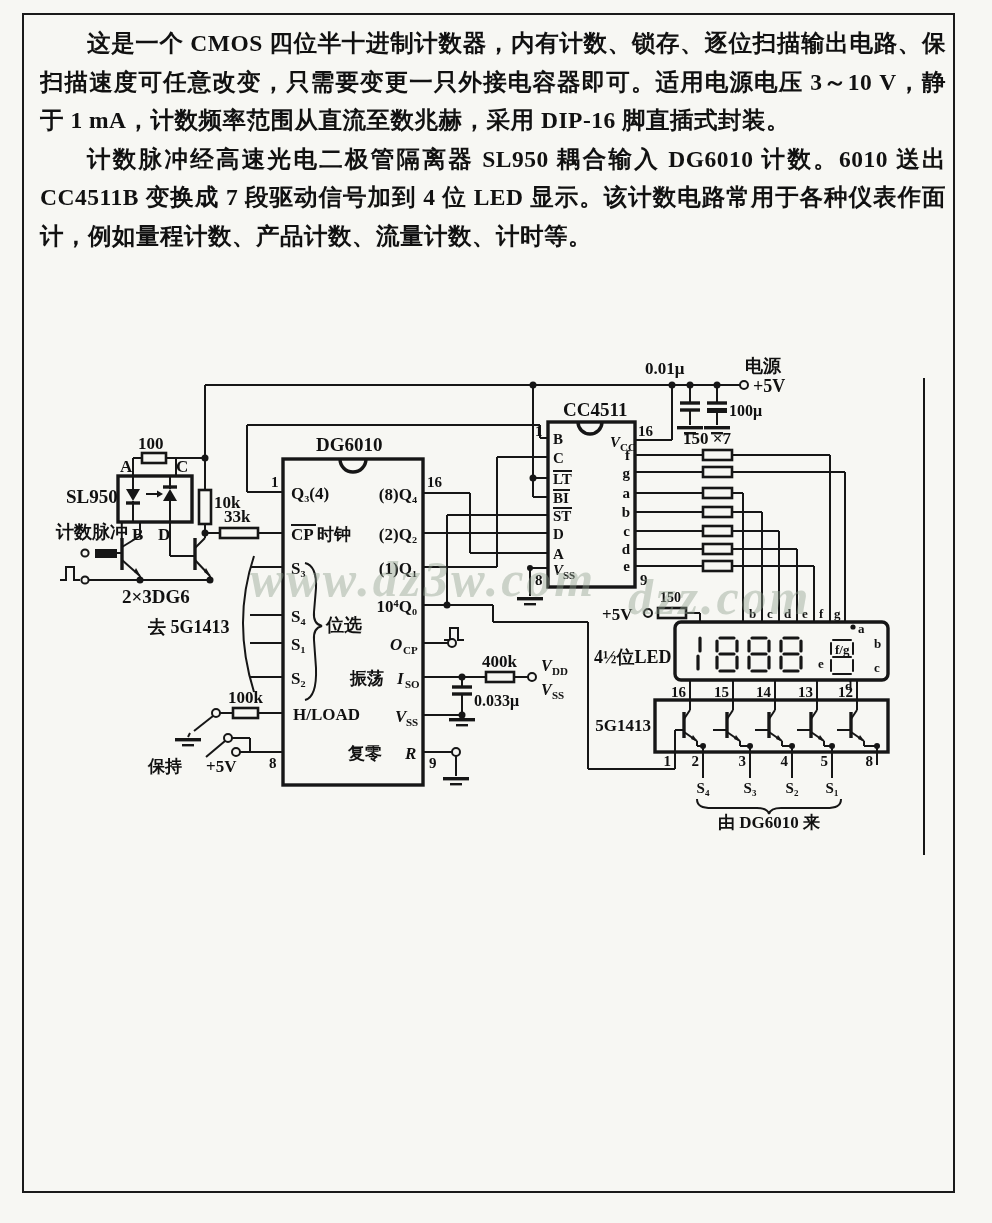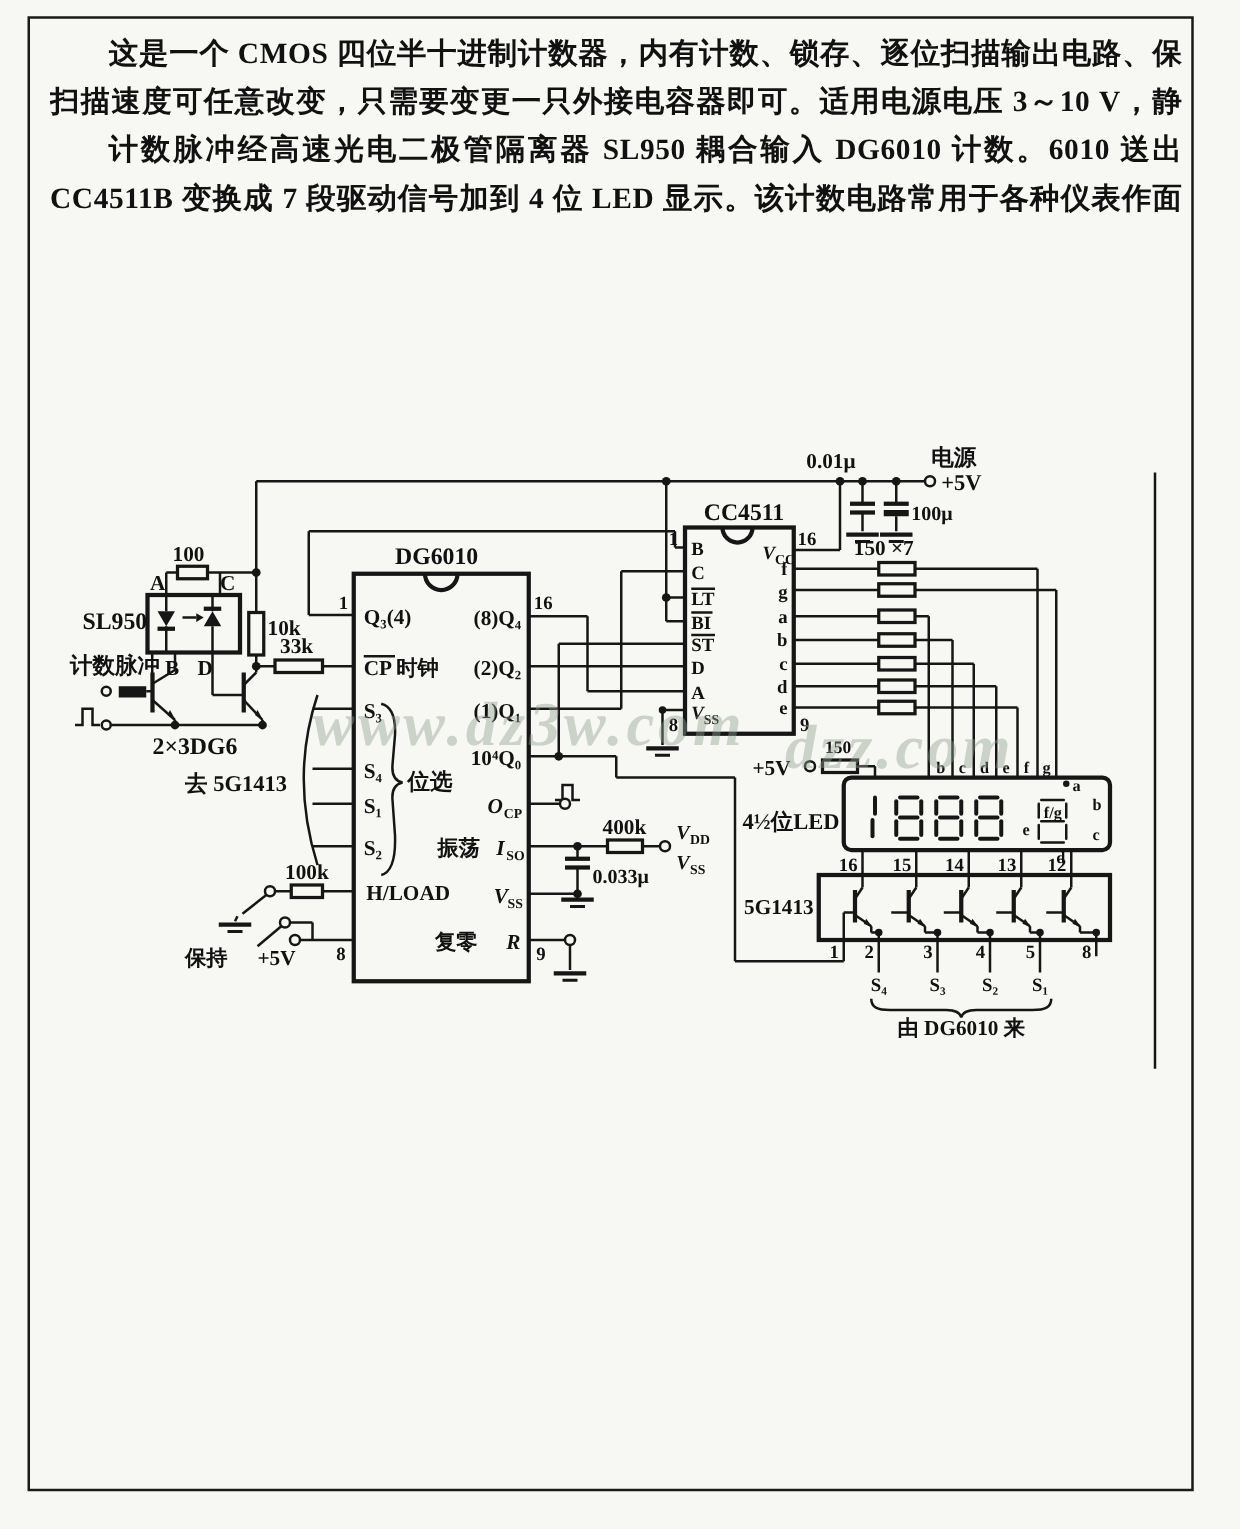--- a/index.html
+++ b/index.html
@@ -34,22 +34,24 @@
   .wm{font-size:50px;font-style:italic;fill:#8fa08f;opacity:.42;letter-spacing:3px;}
 </style>
 </head>
 <body>
 
 <div id="frame"></div>
 
 <div id="article">
   <div class="ln just ind">这是一个 CMOS 四位半十进制计数器，内有计数、锁存、逐位扫描输出电路、保护电路等。</div>
   <div class="ln just">扫描速度可任意改变，只需要变更一只外接电容器即可。适用电源电压 3～10 V，静态耗电流小</div>
+  <div class="ln">于 1 mA，计数频率范围从直流至数兆赫，采用 DIP-16 脚直插式封装。</div>
   <div class="ln just ind">计数脉冲经高速光电二极管隔离器 SL950 耦合输入 DG6010 计数。6010 送出 BCD 码通过</div>
   <div class="ln just">CC4511B 变换成 7 段驱动信号加到 4 位 LED 显示。该计数电路常用于各种仪表作面板计数</div>
+  <div class="ln">计，例如量程计数、产品计数、流量计数、计时等。</div>
 </div>
 
 <svg width="992" height="1223" viewBox="0 0 992 1223">
   <defs>
     <g id="seg8">
       <line class="seg" x1="4" y1="0" x2="18" y2="0"></line>
       <line class="seg" x1="4" y1="16" x2="18" y2="16"></line>
       <line class="seg" x1="4" y1="33" x2="18" y2="33"></line>
       <line class="seg" x1="1" y1="3" x2="1" y2="13"></line>
       <line class="seg" x1="1" y1="19" x2="1" y2="30"></line>

